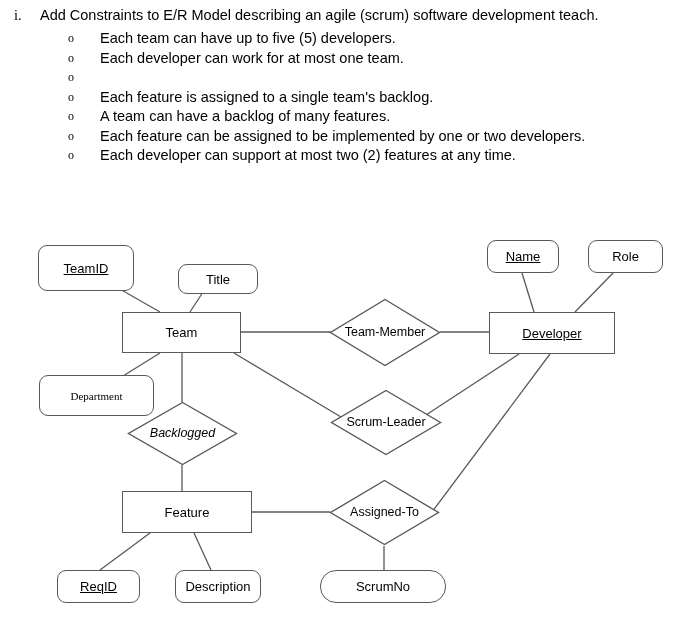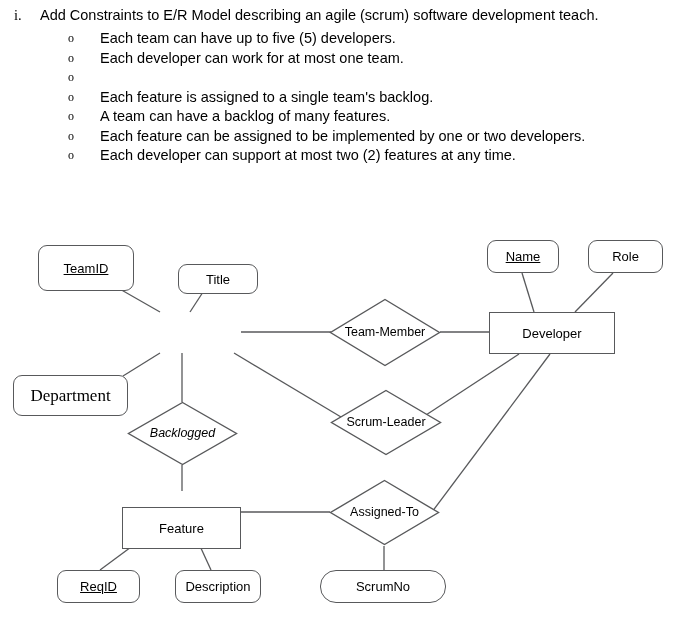--- a/index.html
+++ b/index.html
@@ -98,21 +98,22 @@
   .attribute {
     border: 1.4px solid #58595b;
     border-radius: 9px;
     font-size: 13px;
   }
   .attribute.key > span {
     text-decoration: underline;
   }
   .attribute.serif {
     font-family: "Liberation Serif", serif;
-    font-size: 17px;
+    font-size: 11px;
+    margin-left: 26px;
   }
 
   
   .relationship {
     background: transparent;
     border: none;
   }
   .relationship .diamond-shape {
     position: absolute;
     left: 0; top: 0;
@@ -222,26 +223,29 @@
   </div>
 
   <div class="node attribute" style="left:175px; top:570px; width:86px; height:33px;">
     <span>Description</span>
   </div>
 
   <div class="node attribute" style="left:320px; top:570px; width:126px; height:33px;border-radius:16px;">
     <span>ScrumNo</span>
   </div>
 
-
-  <div class="node entity" style="left:489px; top:312px; width:126px; height:42px;">
+  <div class="node entity" style="left:122px; top:312px; width:119px; height:41px;">
+    <span>Team</span>
+  </div>
+
+  <div class="node entity" style="left:489px; top:312px; width:126px; height:42px;text-decoration:underline;">
     <span>Developer</span>
   </div>
 
-  <div class="node entity" style="left:122px; top:491px; width:119px; height:42px;margin-top:16px;">
+  <div class="node entity" style="left:122px; top:491px; width:130px; height:42px;">
     <span>Feature</span>
   </div>
 
   <div class="node relationship" style="left:329px; top:298px; width:112px; height:69px;">
     <svg class="diamond-shape" viewBox="0 0 112 69" preserveAspectRatio="none" xmlns="http://www.w3.org/2000/svg">
       <polygon points="56,1.5 110.5,34.5 56,67.5 1.5,34.5" fill="#ffffff" stroke="#58595b" stroke-width="1.4"></polygon>
     </svg>
     <span class="diamond-label">Team-Member</span>
   </div>
 

